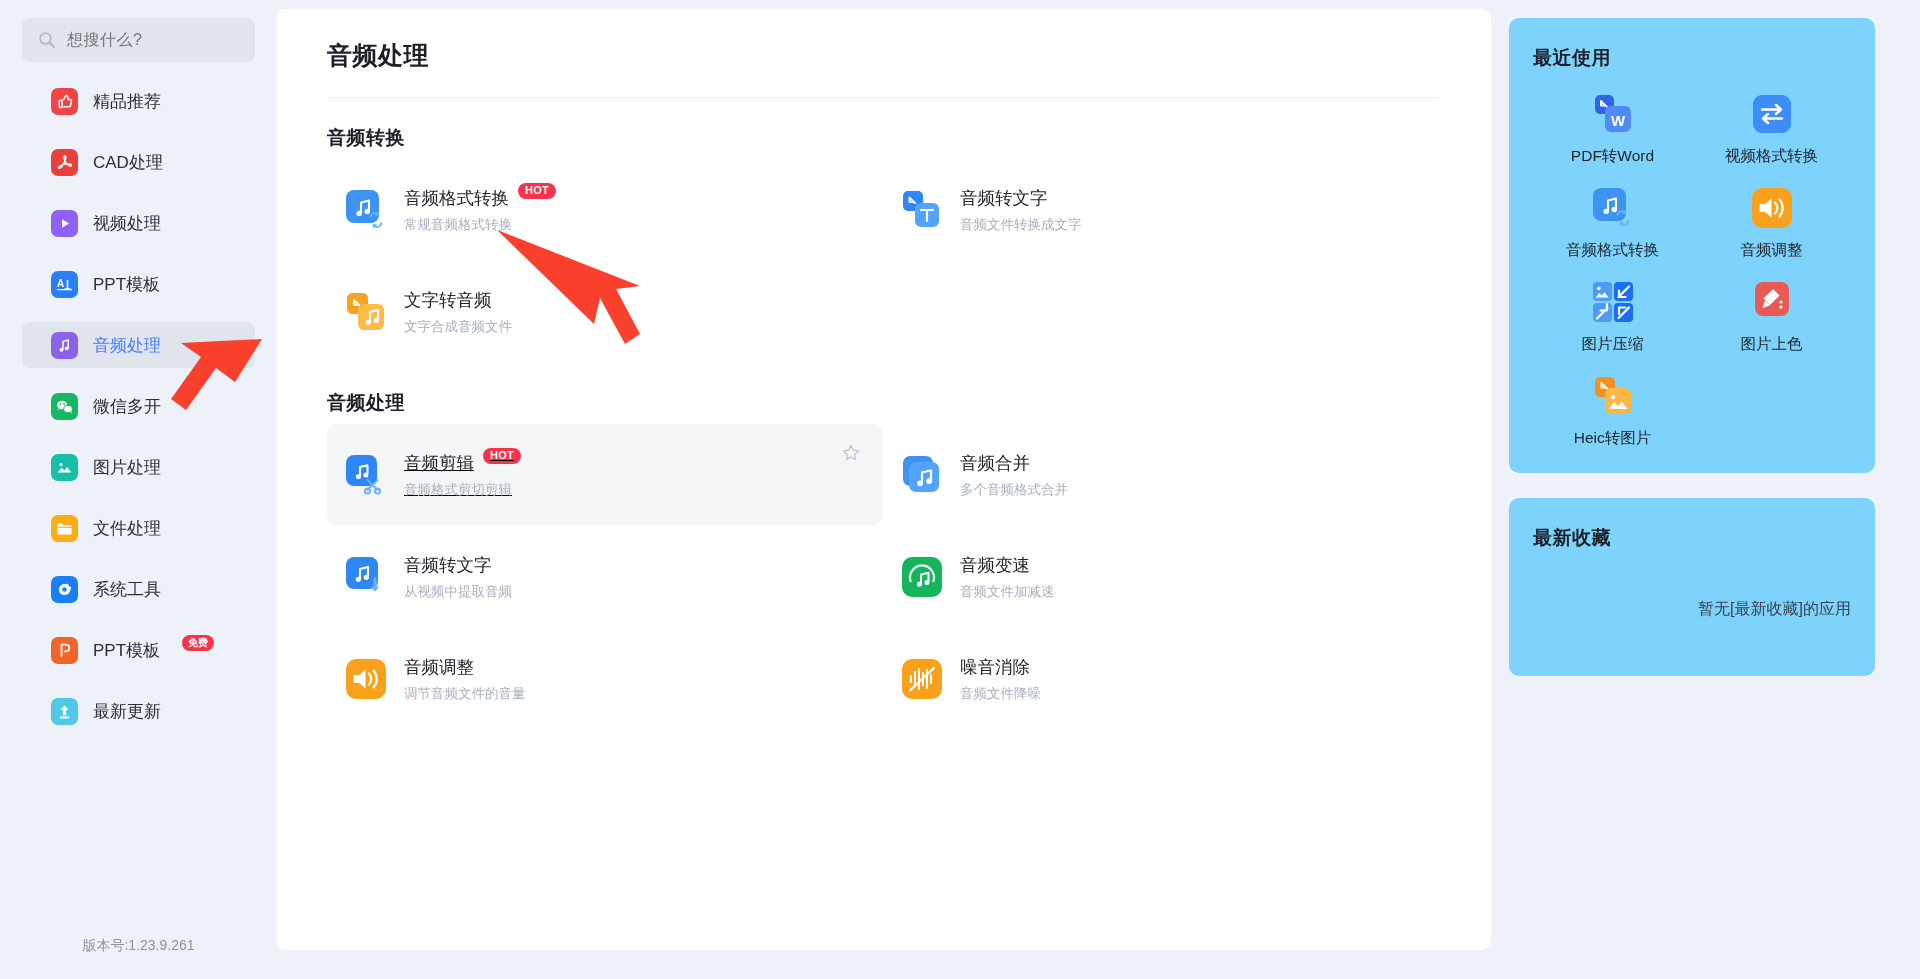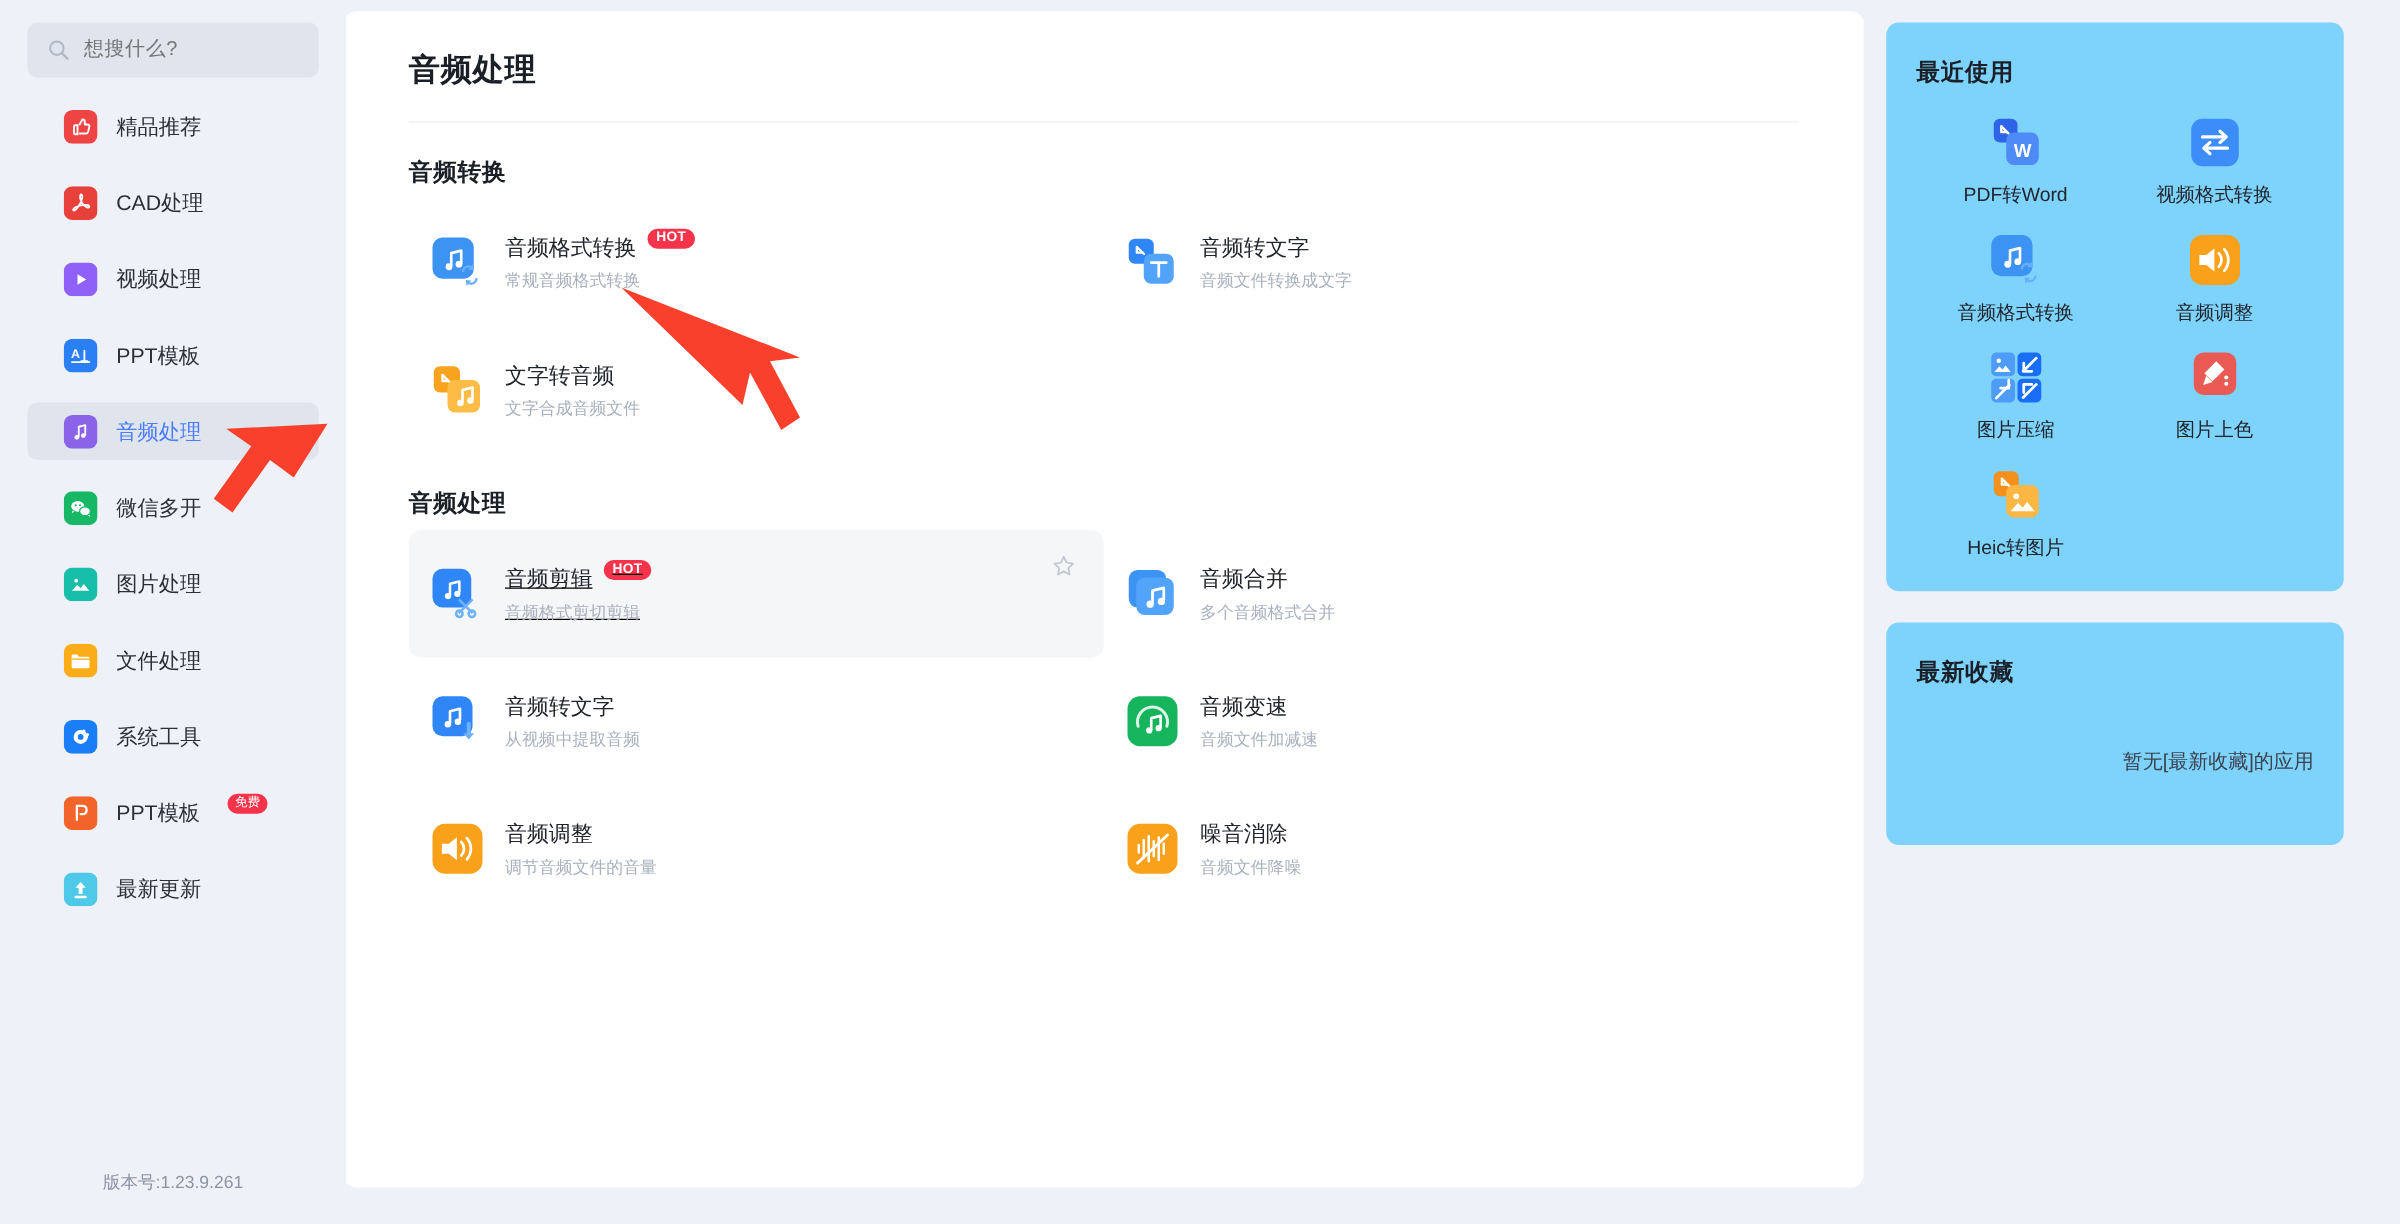--- a/index.html
+++ b/index.html
@@ -52,20 +52,21 @@
     display: flex; align-items: center; justify-content: center;
   }
   .nav-ico svg { display: block; }
   .nav-label { font-size: 17px; color: #2b2f38; white-space: nowrap; }
   .nav-item.active .nav-label { color: #4a7dff; }
   .badge-free {
     background: #f5334a; color: #fff; font-size: 10px;
     border-radius: 9px; padding: 1px 6px 2px 6px;
     margin-left: 7px; line-height: 1.3;
     transform: translateY(-7px);
+    font-weight: bold;
   }
   .version {
     position: absolute; left: 0; right: 0; bottom: 24px;
     text-align: center; font-size: 14px; color: #8b93a3;
   }
 
   
   .main-wrap { flex: 1; padding: 9px 0 0 0; display: flex; }
   .main {
     width: 1216px; flex: 0 0 1216px;

